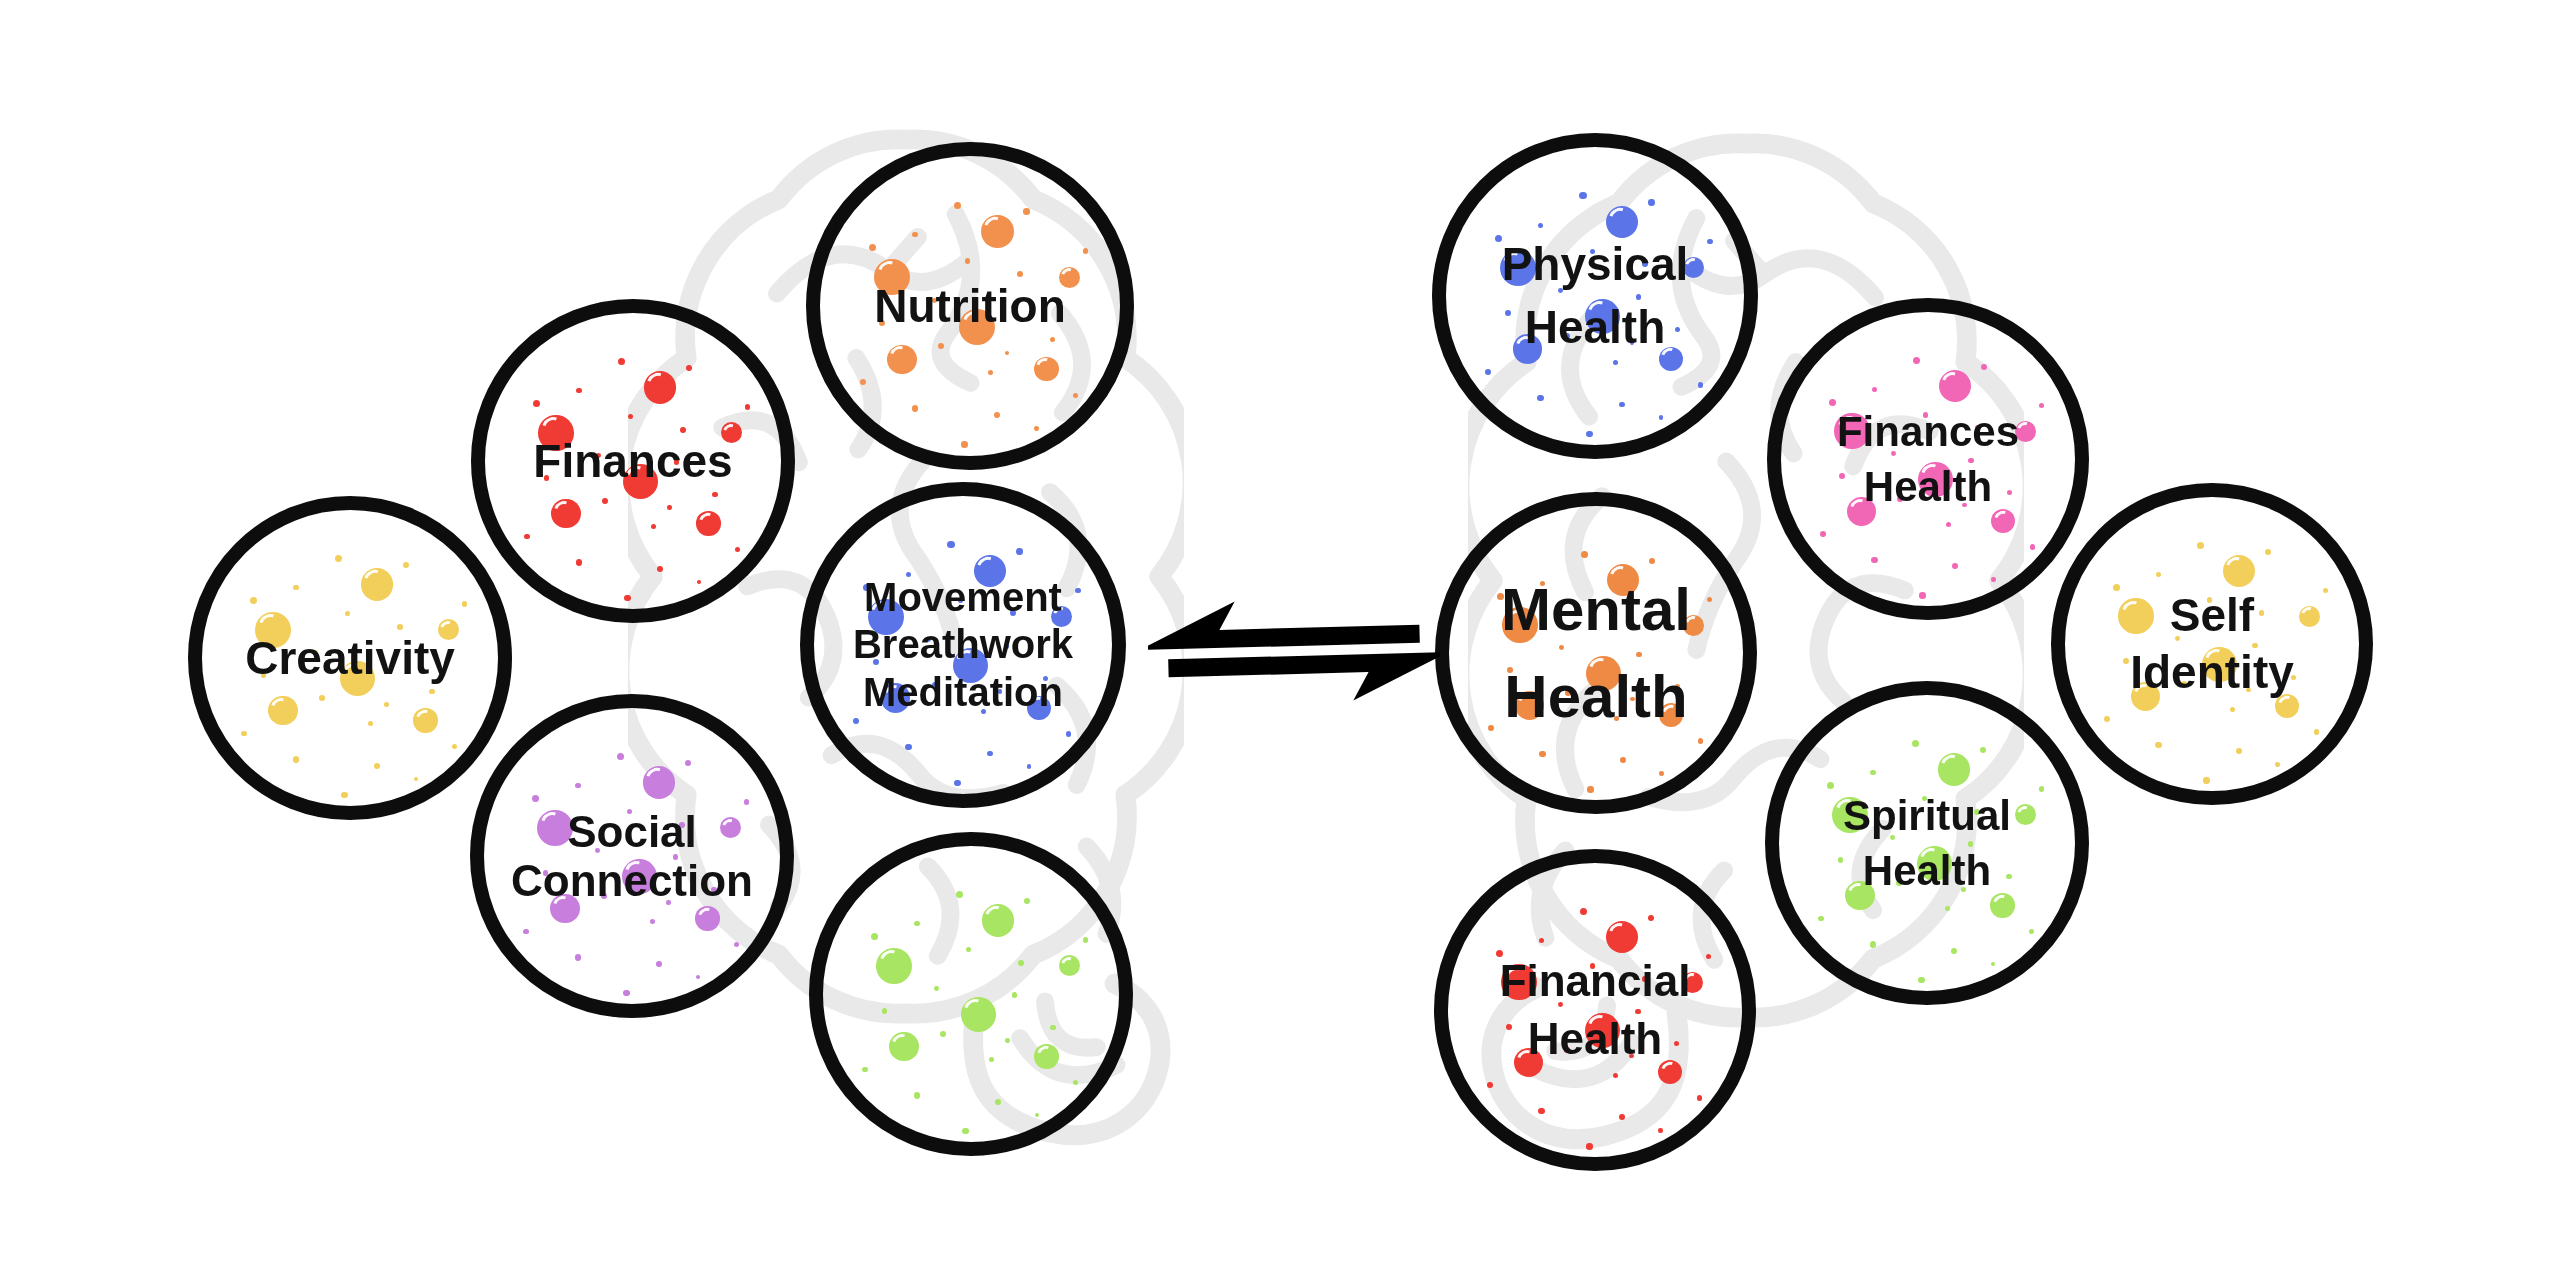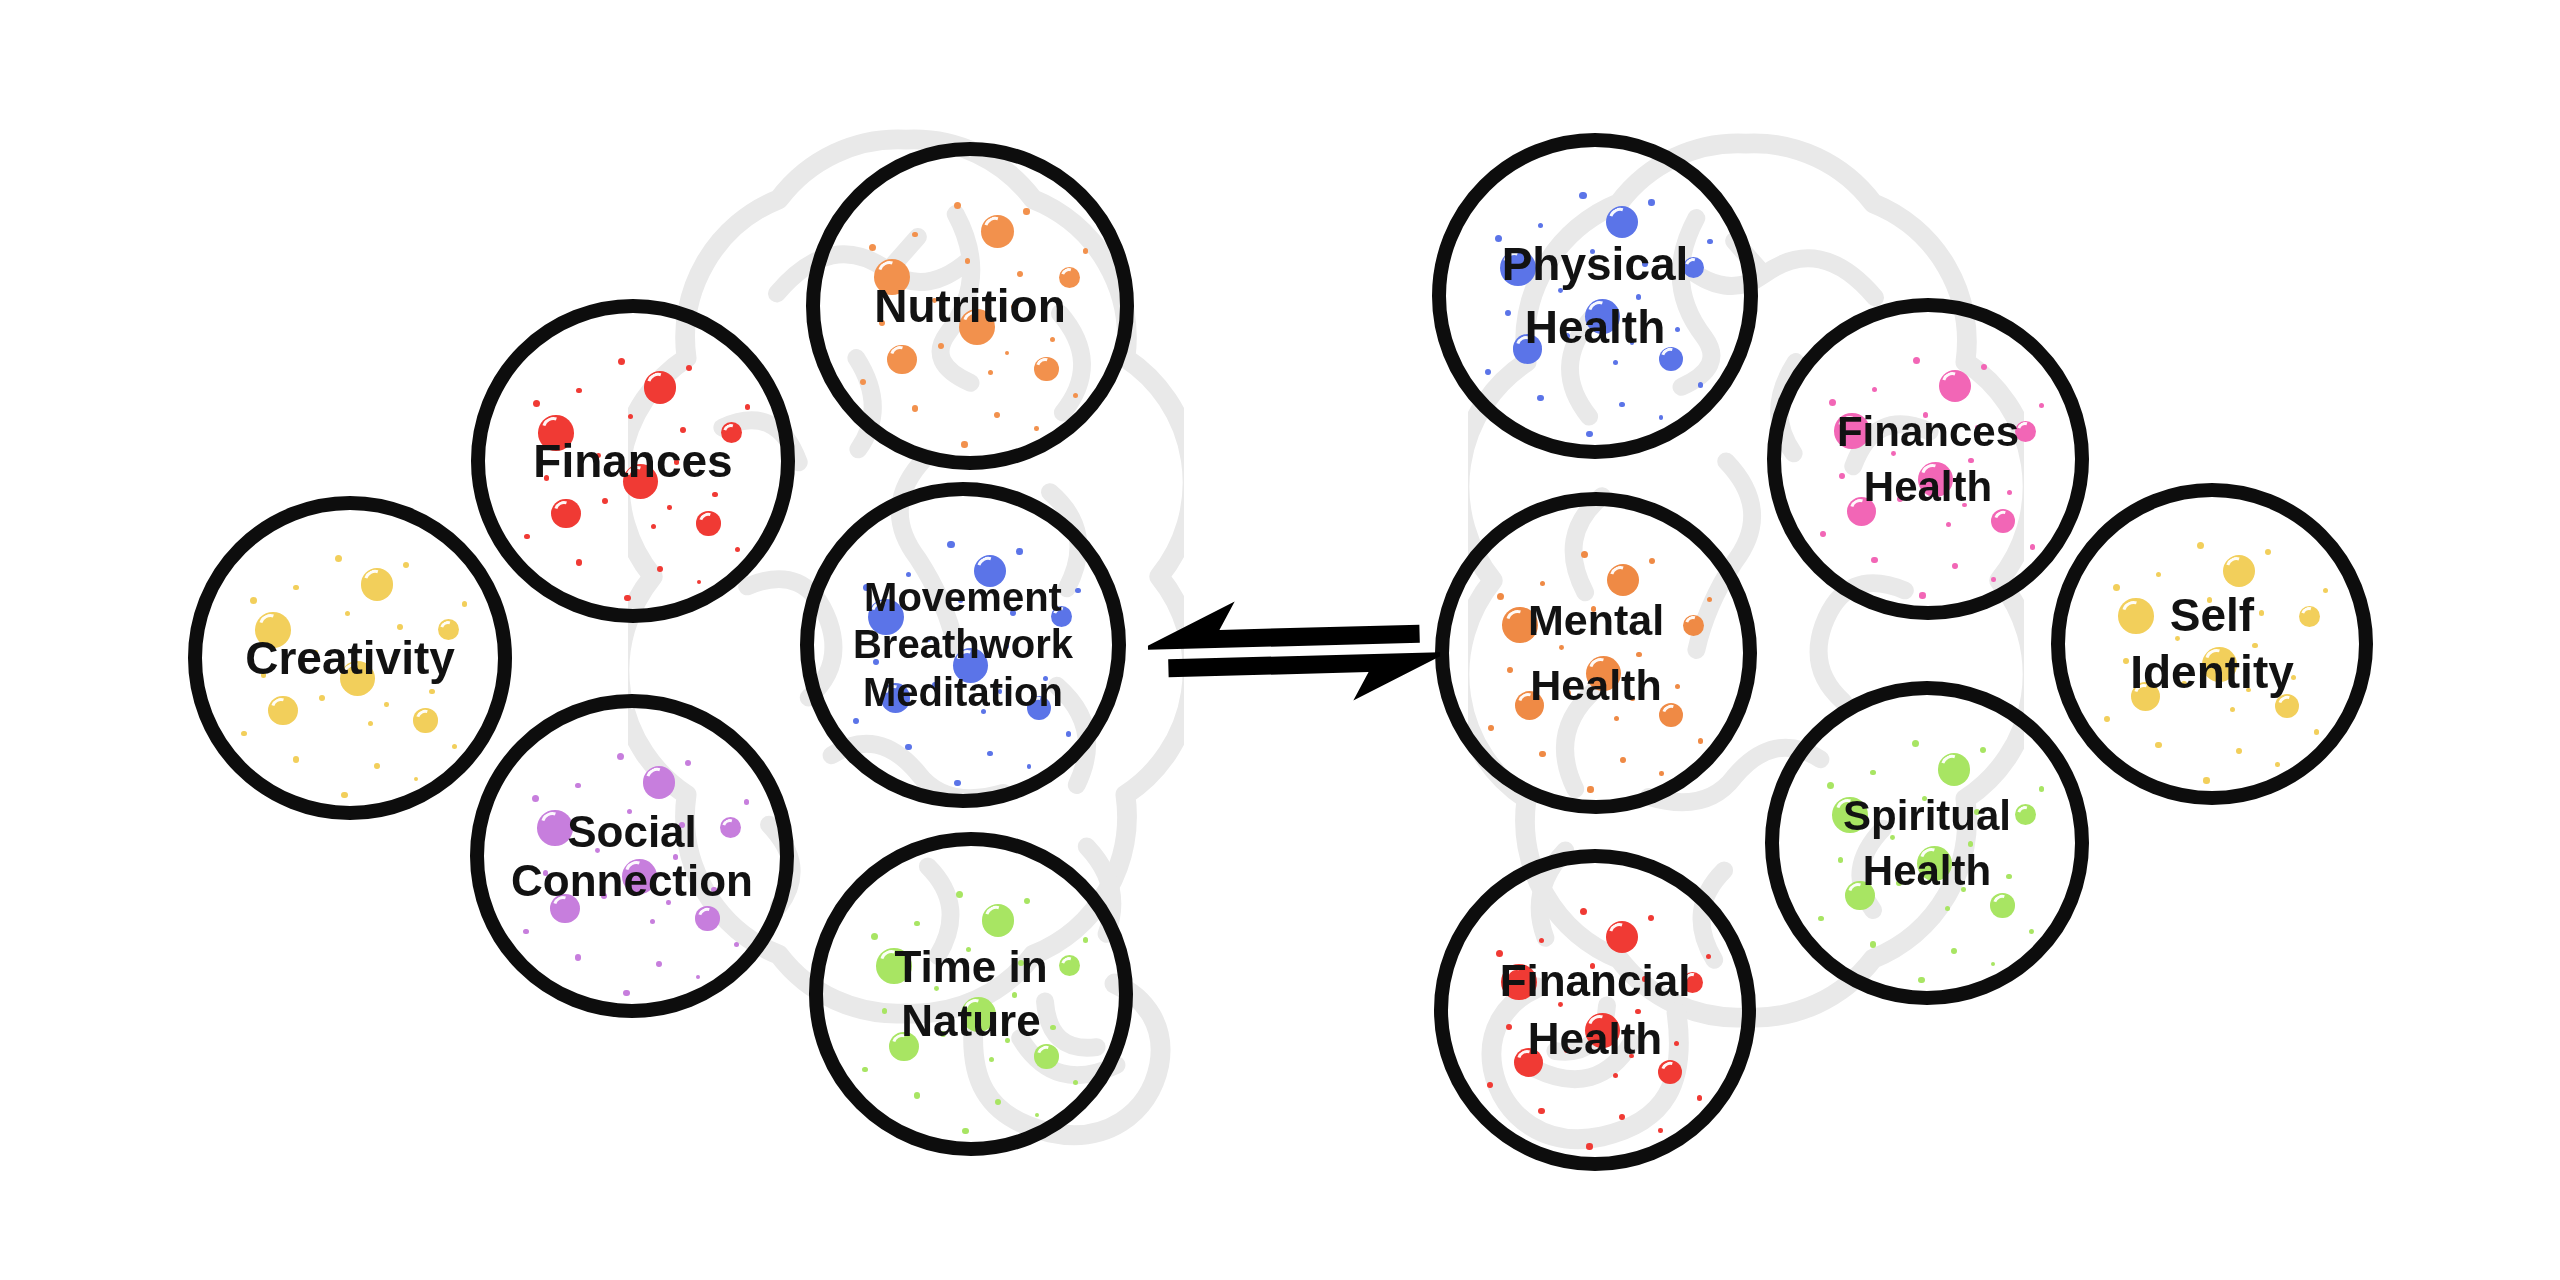--- a/index.html
+++ b/index.html
@@ -257,24 +257,20 @@
         <span class="dot" style="left: 39.204px; top: 220.644px; width: 5.832px; height: 5.832px; background: rgb(168, 229, 99);"></span>
         <span class="dot" style="left: 165.888px; top: 211.248px; width: 5.184px; height: 5.184px; background: rgb(168, 229, 99);"></span>
         <span class="dot" style="left: 227.448px; top: 178.848px; width: 5.184px; height: 5.184px; background: rgb(168, 229, 99);"></span>
         <span class="dot" style="left: 90.72px; top: 246.24px; width: 6.48px; height: 6.48px; background: rgb(168, 229, 99);"></span>
         <span class="dot" style="left: 172.044px; top: 253.044px; width: 5.832px; height: 5.832px; background: rgb(168, 229, 99);"></span>
         <span class="dot" style="left: 250.128px; top: 233.928px; width: 5.184px; height: 5.184px; background: rgb(168, 229, 99);"></span>
         <span class="dot" style="left: 139.32px; top: 281.88px; width: 6.48px; height: 6.48px; background: rgb(168, 229, 99);"></span>
         <span class="dot" style="left: 211.572px; top: 266.652px; width: 4.536px; height: 4.536px; background: rgb(168, 229, 99);"></span>
         <span class="dot" style="left: 110.97px; top: 140.13px; width: 4.86px; height: 4.86px; background: rgb(168, 229, 99);"></span>
         <span class="dot" style="left: 182.412px; top: 192.132px; width: 4.536px; height: 4.536px; background: rgb(168, 229, 99);"></span>
-        <div class="label" style="font-size: 44px; line-height: 1.22;">
-          <span>Time in</span>
-          <span>Nature</span>
-        </div>
       </div>
       <div class="circle" style="left: 1432px; top: 133px; width: 326px; height: 326px;">
         <span class="dot big" style="left: 53.79px; top: 102.69px; width: 35.86px; height: 35.86px; background: rgb(91, 116, 232);"></span>
         <span class="dot big" style="left: 159.74px; top: 58.68px; width: 32.6px; height: 32.6px; background: rgb(91, 116, 232);"></span>
         <span class="dot big" style="left: 138.55px; top: 151.59px; width: 35.86px; height: 35.86px; background: rgb(91, 116, 232);"></span>
         <span class="dot big" style="left: 66.83px; top: 187.45px; width: 29.34px; height: 29.34px; background: rgb(91, 116, 232);"></span>
         <span class="dot big" style="left: 237.165px; top: 110.025px; width: 21.19px; height: 21.19px; background: rgb(91, 116, 232);"></span>
         <span class="dot big" style="left: 212.715px; top: 199.675px; width: 24.45px; height: 24.45px; background: rgb(91, 116, 232);"></span>
         <span class="dot" style="left: 133.334px; top: 45.314px; width: 7.172px; height: 7.172px; background: rgb(91, 116, 232);"></span>
         <span class="dot" style="left: 91.932px; top: 75.632px; width: 5.216px; height: 5.216px; background: rgb(91, 116, 232);"></span>
@@ -321,21 +317,21 @@
         <span class="dot" style="left: 38.962px; top: 219.282px; width: 5.796px; height: 5.796px; background: rgb(239, 138, 69);"></span>
         <span class="dot" style="left: 164.864px; top: 209.944px; width: 5.152px; height: 5.152px; background: rgb(239, 138, 69);"></span>
         <span class="dot" style="left: 226.044px; top: 177.744px; width: 5.152px; height: 5.152px; background: rgb(239, 138, 69);"></span>
         <span class="dot" style="left: 90.16px; top: 244.72px; width: 6.44px; height: 6.44px; background: rgb(239, 138, 69);"></span>
         <span class="dot" style="left: 170.982px; top: 251.482px; width: 5.796px; height: 5.796px; background: rgb(239, 138, 69);"></span>
         <span class="dot" style="left: 248.584px; top: 232.484px; width: 5.152px; height: 5.152px; background: rgb(239, 138, 69);"></span>
         <span class="dot" style="left: 138.46px; top: 280.14px; width: 6.44px; height: 6.44px; background: rgb(239, 138, 69);"></span>
         <span class="dot" style="left: 210.266px; top: 265.006px; width: 4.508px; height: 4.508px; background: rgb(239, 138, 69);"></span>
         <span class="dot" style="left: 110.285px; top: 139.265px; width: 4.83px; height: 4.83px; background: rgb(239, 138, 69);"></span>
         <span class="dot" style="left: 181.286px; top: 190.946px; width: 4.508px; height: 4.508px; background: rgb(239, 138, 69);"></span>
-        <div class="label" style="font-size: 43px; line-height: 1.32; gap: 8px;">
+        <div class="label" style="font-size: 60px; line-height: 1.32; gap: 8px;">
           <span>Mental</span>
           <span>Health</span>
         </div>
       </div>
       <div class="circle" style="left: 1434px; top: 849px; width: 322px; height: 322px;">
         <span class="dot big" style="left: 53.13px; top: 101.43px; width: 35.42px; height: 35.42px; background: rgb(240, 58, 52);"></span>
         <span class="dot big" style="left: 157.78px; top: 57.96px; width: 32.2px; height: 32.2px; background: rgb(240, 58, 52);"></span>
         <span class="dot big" style="left: 136.85px; top: 149.73px; width: 35.42px; height: 35.42px; background: rgb(240, 58, 52);"></span>
         <span class="dot big" style="left: 66.01px; top: 185.15px; width: 28.98px; height: 28.98px; background: rgb(240, 58, 52);"></span>
         <span class="dot big" style="left: 234.255px; top: 108.675px; width: 20.93px; height: 20.93px; background: rgb(240, 58, 52);"></span>

